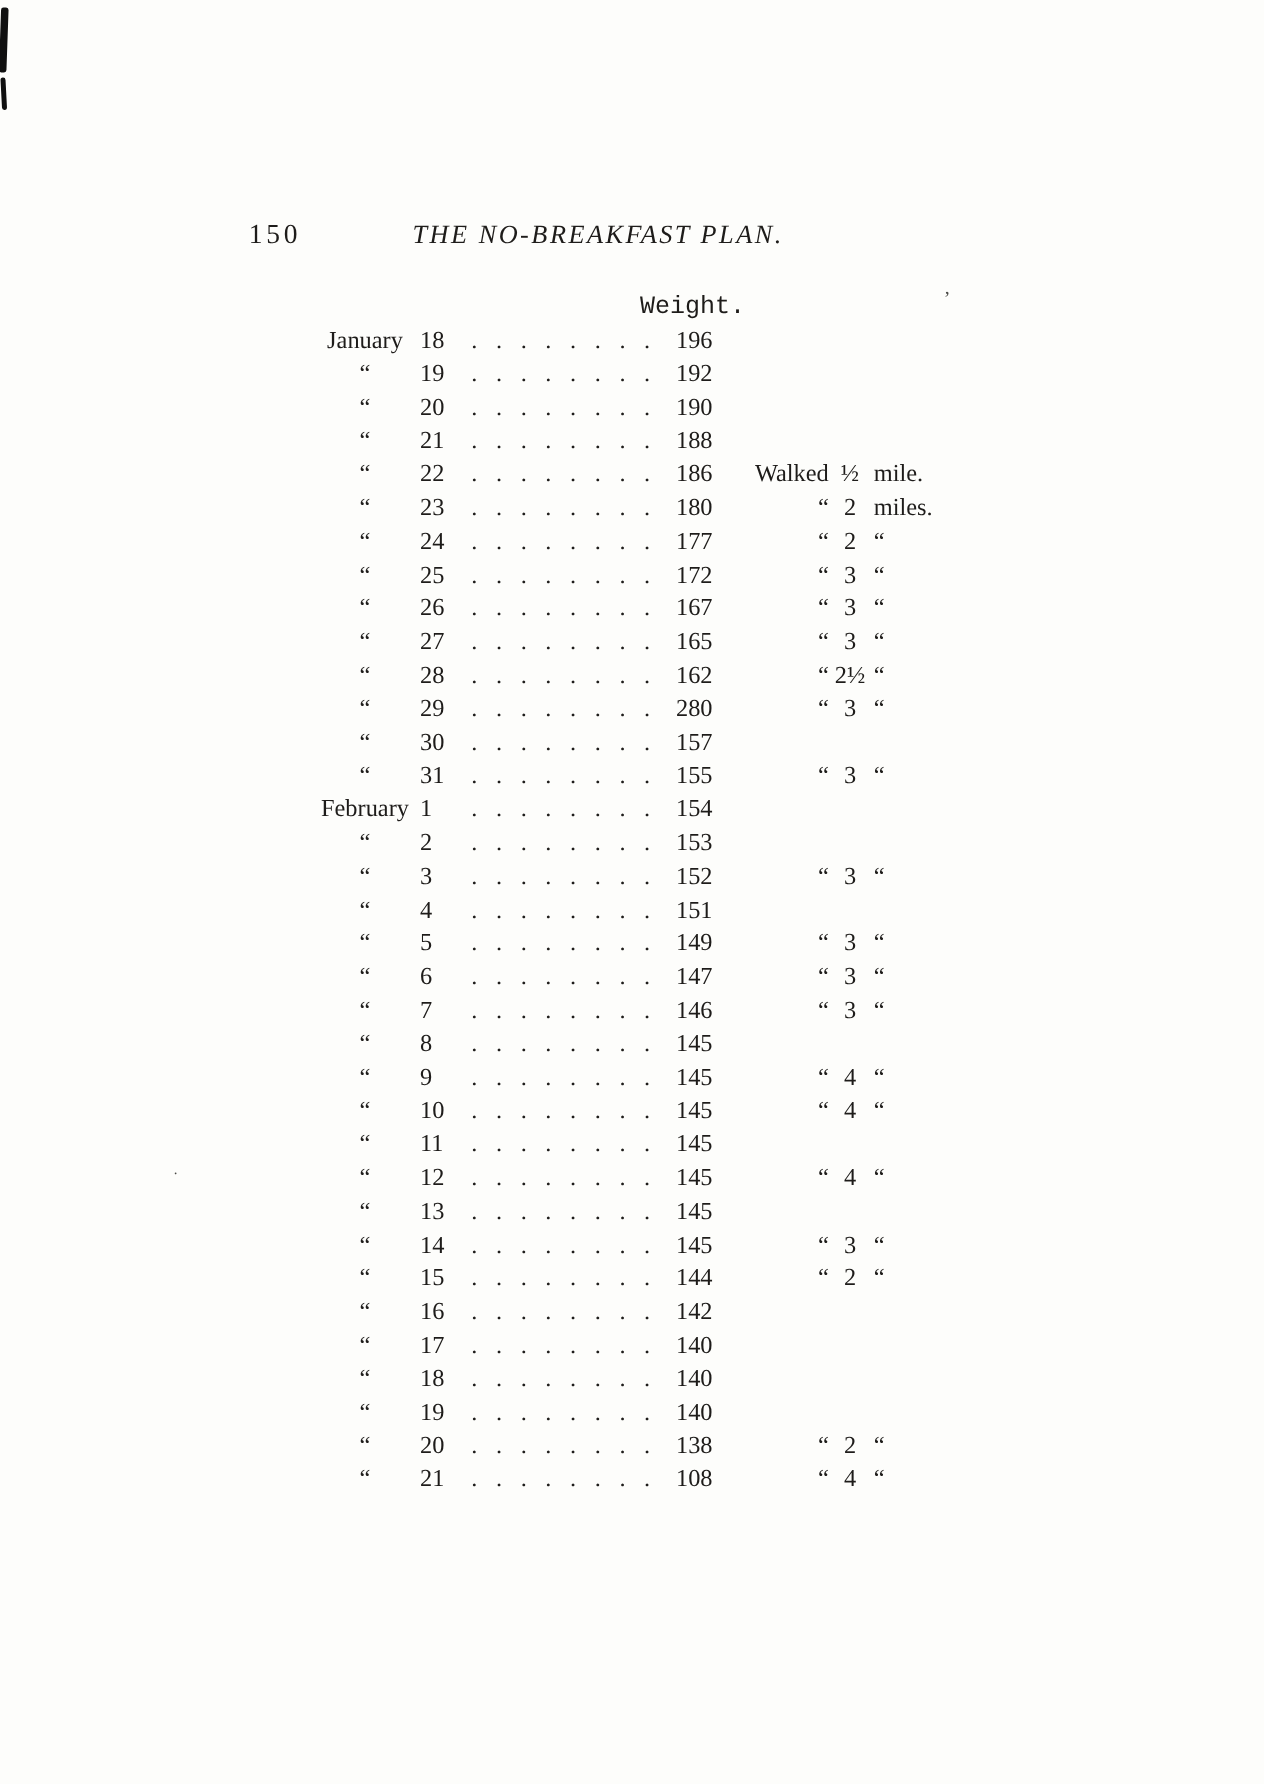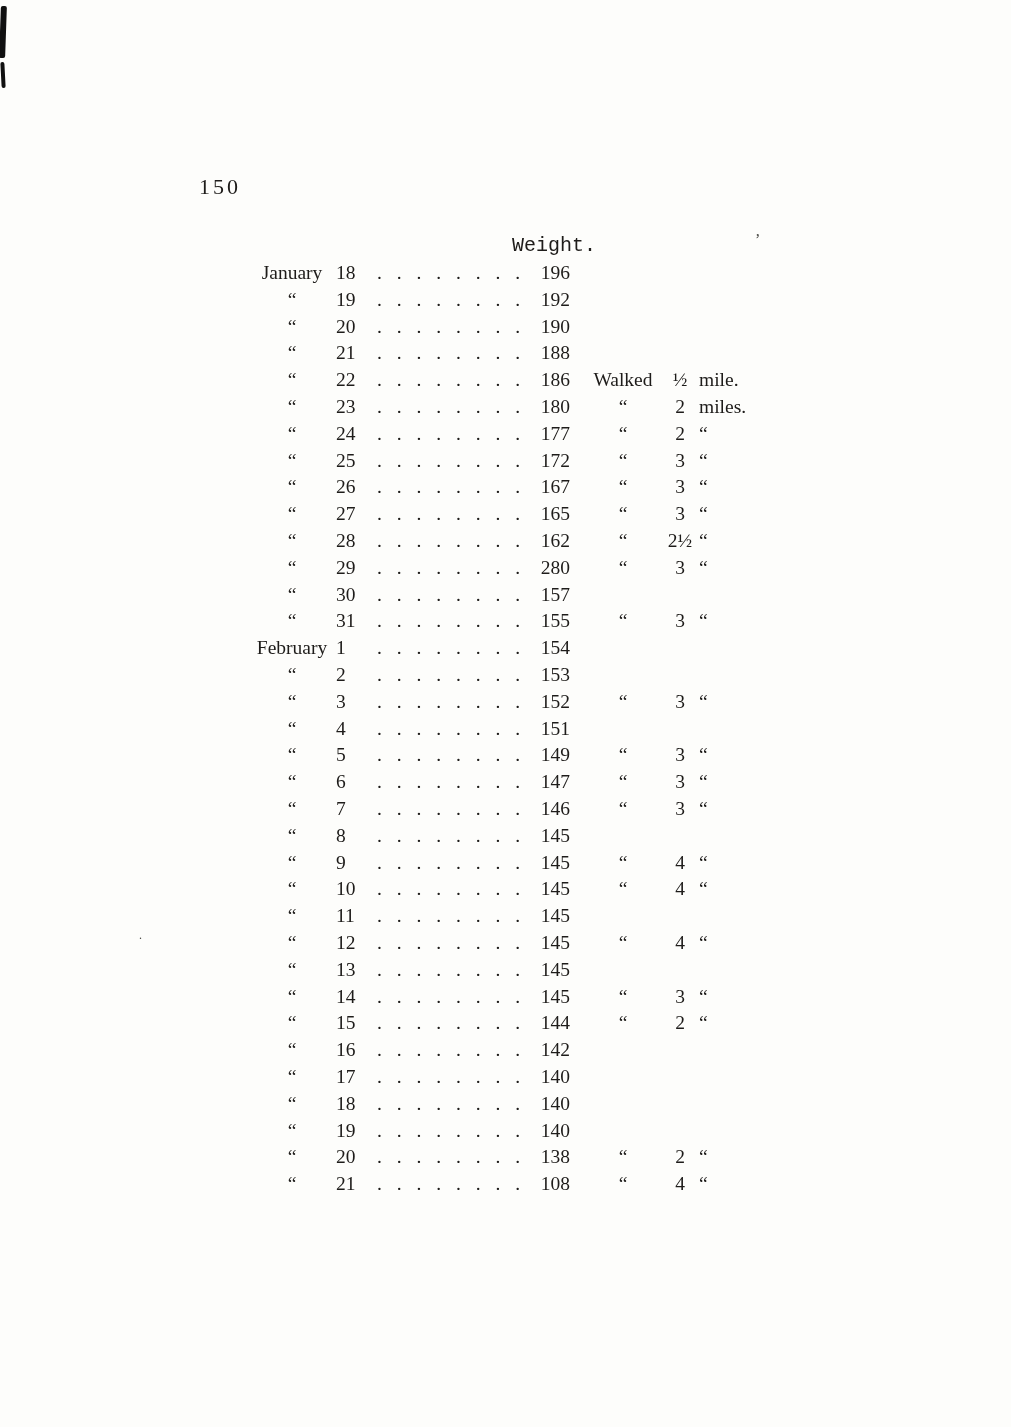--- a/index.html
+++ b/index.html
@@ -42,32 +42,33 @@
   .row { position: relative; height: 26.8px; }
   .c {
     position: absolute; top: 0;
     font-size: 19.5px; line-height: 26.8px;
     white-space: nowrap;
   }
   .c-month  { left: 238px; width: 108px; text-align: center; }
   .c-day    { left: 336px; width: 32px;  text-align: left; }
   .c-leader { left: 377px; width: 152px; word-spacing: 10px; }
   .c-weight { left: 527px; width: 43px;  text-align: right; }
-  .c-walked { left: 583px; width: 80px;  text-align: center; }
+  .c-walked { left: 583px; width: 80px;  text-align: right; }
   .c-dist   { left: 662px; width: 36px;  text-align: center; }
   .c-unit   { left: 699px; width: 68px;  text-align: left; }
 </style>
 </head>
 <body>
 
 <div class="page">
   <div class="edge-artifact edge-a1"></div>
   <div class="edge-artifact edge-a2"></div>
 
   <span class="page-number">150</span>
+  <span class="running-title">THE NO-BREAKFAST PLAN.</span>
   <span class="weight-heading">Weight.</span>
 
   <span class="artifact artifact-right">’</span>
   <span class="artifact artifact-left">.</span>
 
   <div class="weight-table" id="weight-table">
       <div class="row">
     <span class="c c-month">January</span>
     <span class="c c-day">18</span>
     <span class="c c-leader">. . . . . . . .</span>

